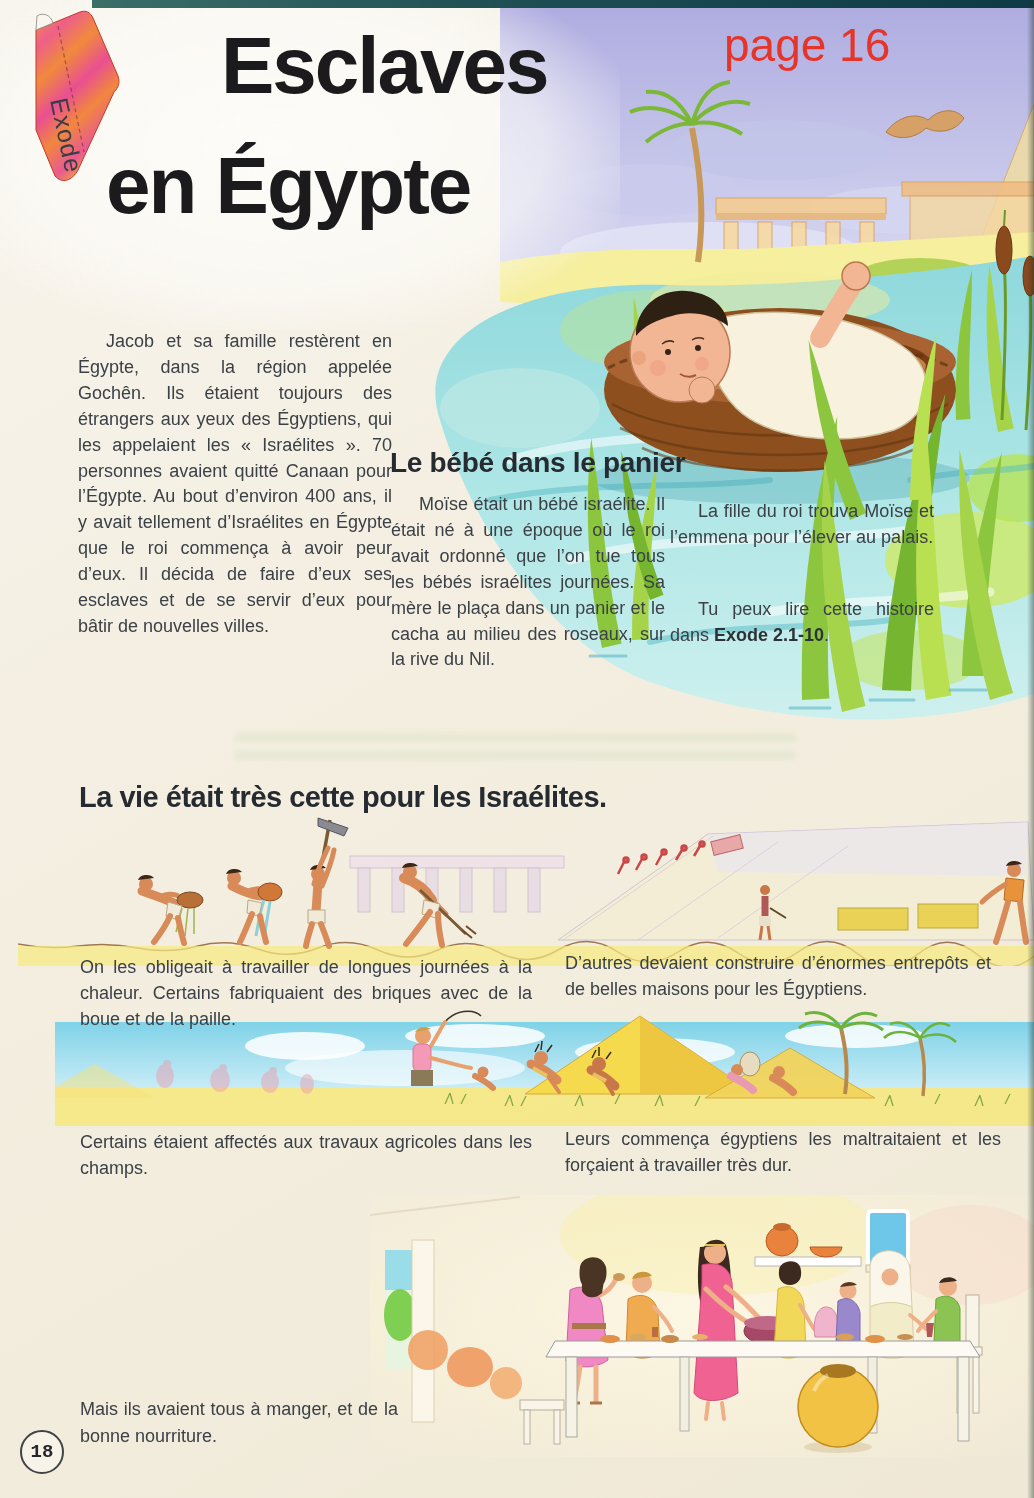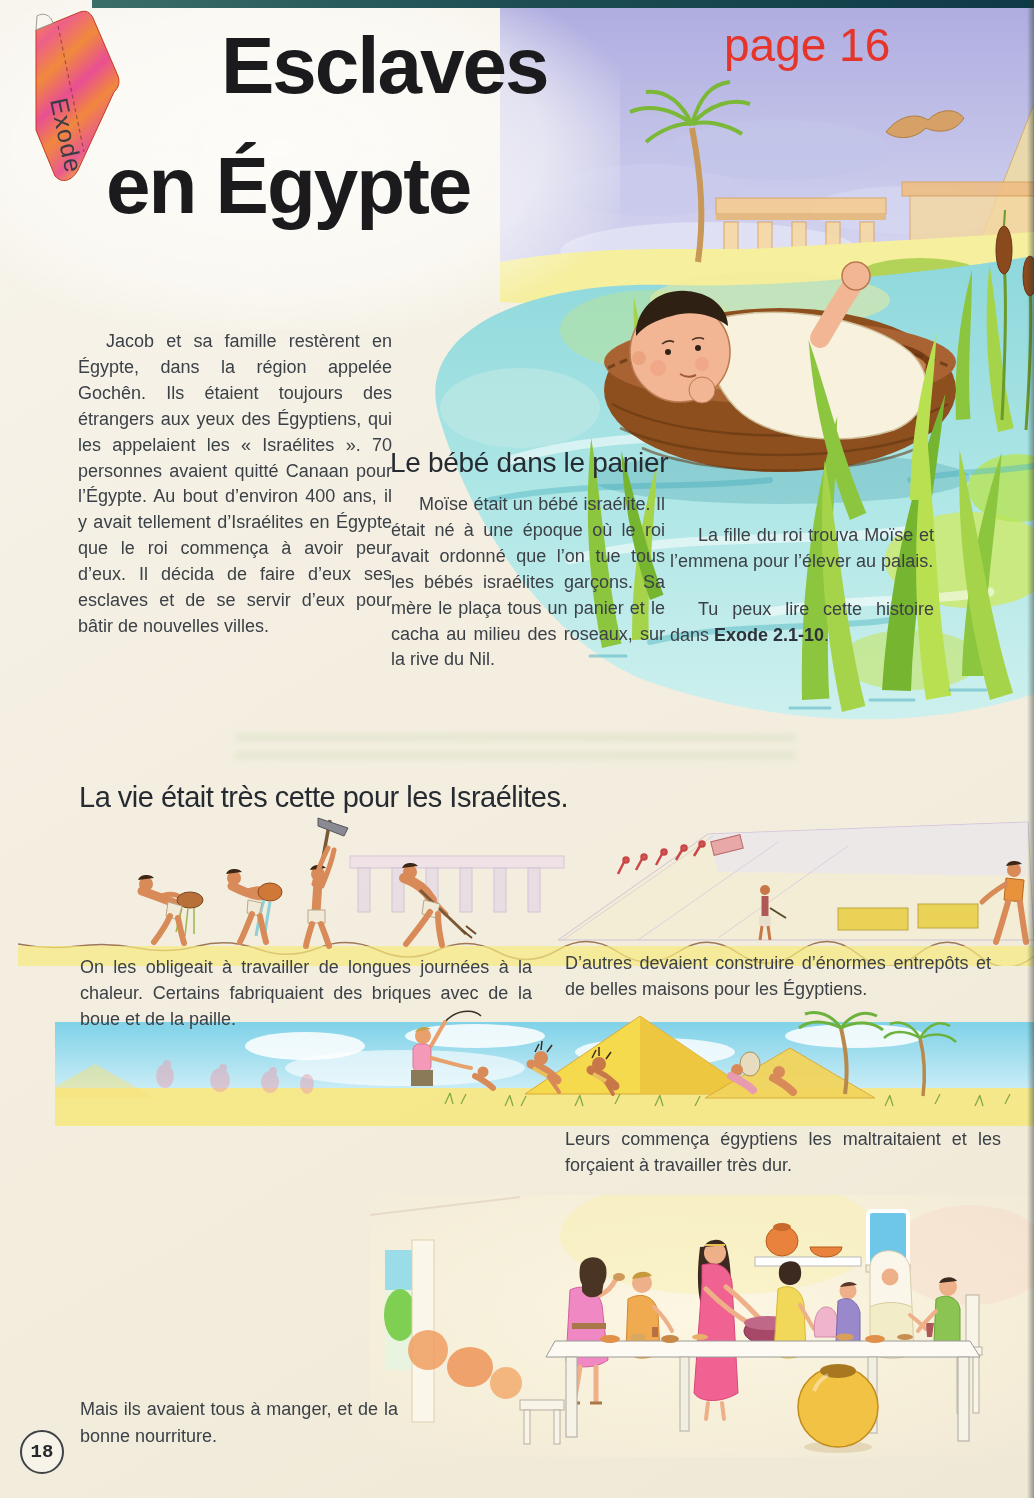--- a/index.html
+++ b/index.html
@@ -15,24 +15,24 @@
     background:linear-gradient(to left,rgba(35,50,45,.45),rgba(35,50,45,0));}
   .title-glow{left:0;top:0;width:620px;height:330px;z-index:2;
     background:radial-gradient(ellipse at 45% 45%,rgba(253,252,249,.95) 0%,rgba(253,252,249,.6) 55%,rgba(253,252,249,0) 78%);}
   .title{z-index:7;font-weight:bold;color:#1b1b1d;font-size:80px;line-height:1.0;letter-spacing:-2px;white-space:nowrap;}
   #title1{left:187px;top:26px;margin-left:34px;}
   #title2{left:106px;top:146px;}
   .pageref{left:724px;top:18px;z-index:7;font-size:46px;color:#e5352b;white-space:nowrap;}
   .body-text{font-size:18px;line-height:25.9px;text-align:justify;z-index:5;}
   .indent{text-indent:28px;}
   #intro{left:78px;top:329px;width:314px;}
-  .h2{z-index:5;font-weight:normal;color:#262b31;white-space:nowrap;}
+  .h2{z-index:5;font-weight:bold;color:#262b31;white-space:nowrap;}
   #basket-head{left:390px;top:447px;font-size:28px;letter-spacing:-.3px;}
   #basket-para{left:391px;top:492px;width:274px;}
-  #found-para{left:670px;top:499px;width:264px;margin-top:24px;}
+  #found-para{left:670px;top:499px;width:264px;}
   #read-para{left:670px;top:597px;width:264px;}
   #read-para b{color:#2c3238;}
   #life-head{left:79px;top:781px;font-size:29px;letter-spacing:-.5px;}
   #cap1l{left:80px;top:955px;width:452px;}
   #cap1r{left:565px;top:951px;width:426px;}
   #cap2l{left:80px;top:1130px;width:452px;}
   #cap2r{left:565px;top:1127px;width:436px;}
   #capfood{left:80px;top:1396px;width:318px;line-height:27px;}
   .art{z-index:1;}
   #hero-art{left:350px;top:0;}
@@ -206,21 +206,21 @@
     <text x="44" y="96" transform="rotate(78 44 96)" font-size="25" letter-spacing="1" fill="#3c3c44" font-family="Liberation Sans, DejaVu Sans, sans-serif">Exode</text>
   </svg>
 
   <div class="abs title" id="title1">Esclaves</div>
   <div class="abs title" id="title2">en Égypte</div>
   <div class="abs pageref">page 16</div>
 
   <div class="abs body-text indent" id="intro">Jacob et sa famille restèrent en Égypte, dans la région appelée Gochên. Ils étaient toujours des étrangers aux yeux des Égyptiens, qui les appelaient les « Israélites ». 70 personnes avaient quitté Canaan pour l’Égypte. Au bout d’environ 400 ans, il y avait tellement d’Israélites en Égypte que le roi commença à avoir peur d’eux. Il décida de faire d’eux ses esclaves et de se servir d’eux pour bâtir de nouvelles villes.</div>
 
   <div class="abs h2" id="basket-head">Le bébé dans le panier</div>
-  <div class="abs body-text indent" id="basket-para">Moïse était un bébé israélite. Il était né à une époque où le roi avait ordonné que l’on tue tous les bébés israélites garçons. Sa mère le plaça tous un panier et le cacha au milieu des roseaux, sur la rive du Nil.</div>
+  <div class="abs body-text indent" id="basket-para">Moïse était un bébé israélite. Il était né à une époque où le roi avait ordonné que l’on tue tous les bébés israélites journées. Sa mère le plaça dans un panier et le cacha au milieu des roseaux, sur la rive du Nil.</div>
   <div class="abs body-text indent" id="found-para">La fille du roi trouva Moïse et l’emmena pour l’élever au palais.</div>
   <div class="abs body-text indent" id="read-para"><span>Tu peux lire cette histoire dans </span><b>Exode 2.1-10</b><span>.</span></div>
 
   <div class="abs ghost"></div>
 
   <div class="abs h2" id="life-head">La vie était très cette pour les Israélites.</div>
 
   <svg id="workers-art" class="abs art" width="1016" height="154" viewBox="0 0 1016 154">
 
     <g opacity=".6">
@@ -402,20 +402,21 @@
       <path d="M718,72 C 726,76 732,80 738,86" stroke="#d88a58" stroke-width="8" stroke-linecap="round" fill="none"></path>
     </g>
 
     <g stroke="#6a9a34" stroke-width="1.3" opacity=".8">
       <path d="M390,98 l5,-11 M398,98 l-3,-11 M406,98 l5,-10 M450,100 l5,-11 M458,100 l-3,-10 M466,100 l5,-10
                M520,100 l5,-11 M528,100 l-3,-10 M560,98 l5,-10 M600,100 l5,-11 M608,100 l-3,-10 M640,100 l5,-10
                M830,100 l5,-11 M838,100 l-3,-10 M880,98 l5,-10 M920,100 l5,-11 M928,100 l-3,-10 M950,98 l5,-10"></path>
     </g>
   </svg>
 
+  <div class="abs body-text" id="cap2l">Certains étaient affectés aux travaux agricoles dans les champs.</div>
   <div class="abs body-text" id="cap2r">Leurs commença égyptiens les maltraitaient et les forçaient à travailler très dur.</div>
 
   <svg id="dinner-art" class="abs art" width="664" height="300" viewBox="0 0 664 300">
     <defs>
       <radialGradient id="d-room" cx=".5" cy=".45" r=".75">
         <stop offset="0" stop-color="#fdf8e4" stop-opacity=".95"></stop>
         <stop offset=".7" stop-color="#f8f0d8" stop-opacity=".55"></stop>
         <stop offset="1" stop-color="#f6eed8" stop-opacity="0"></stop>
       </radialGradient>
     </defs>

